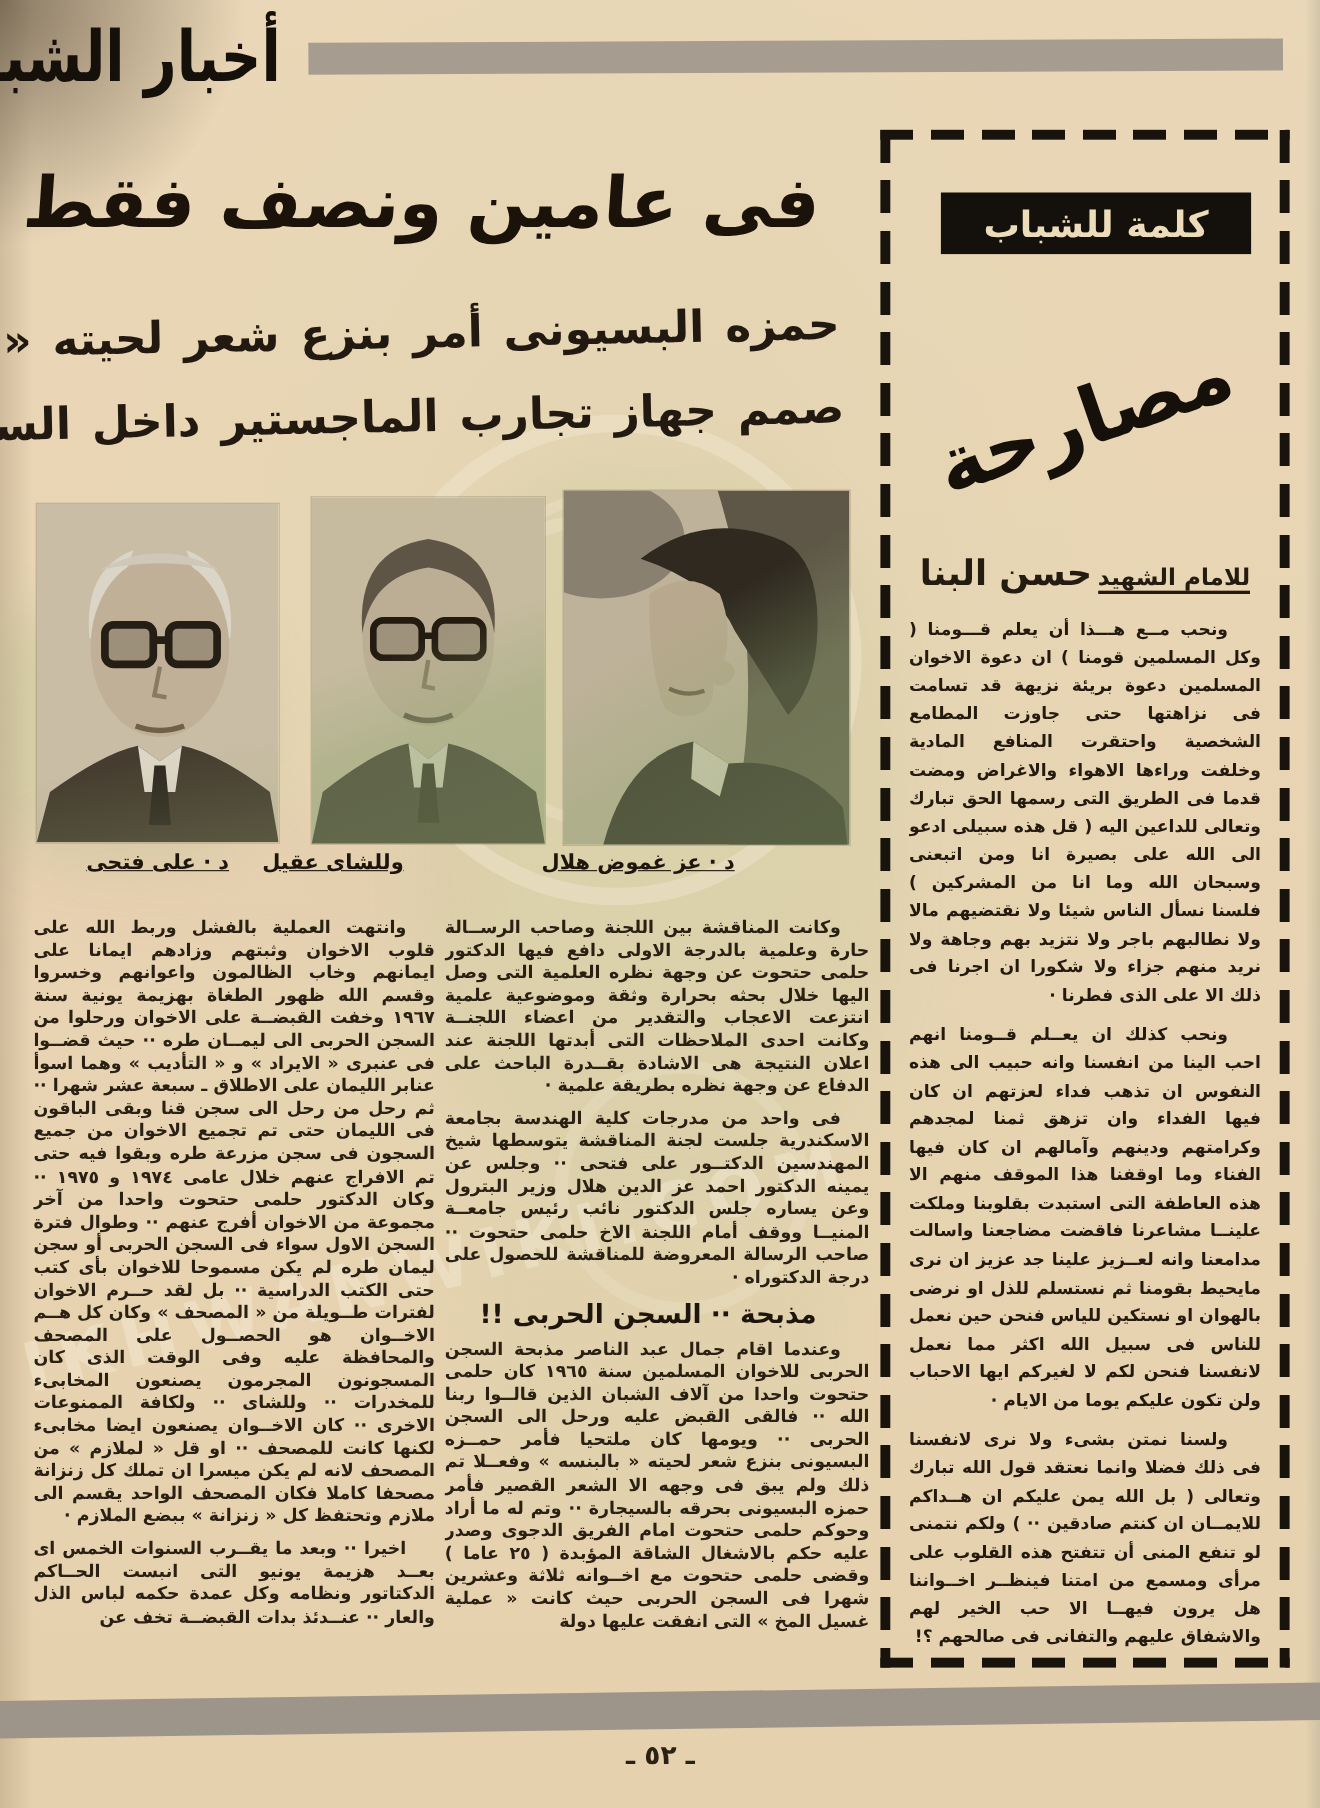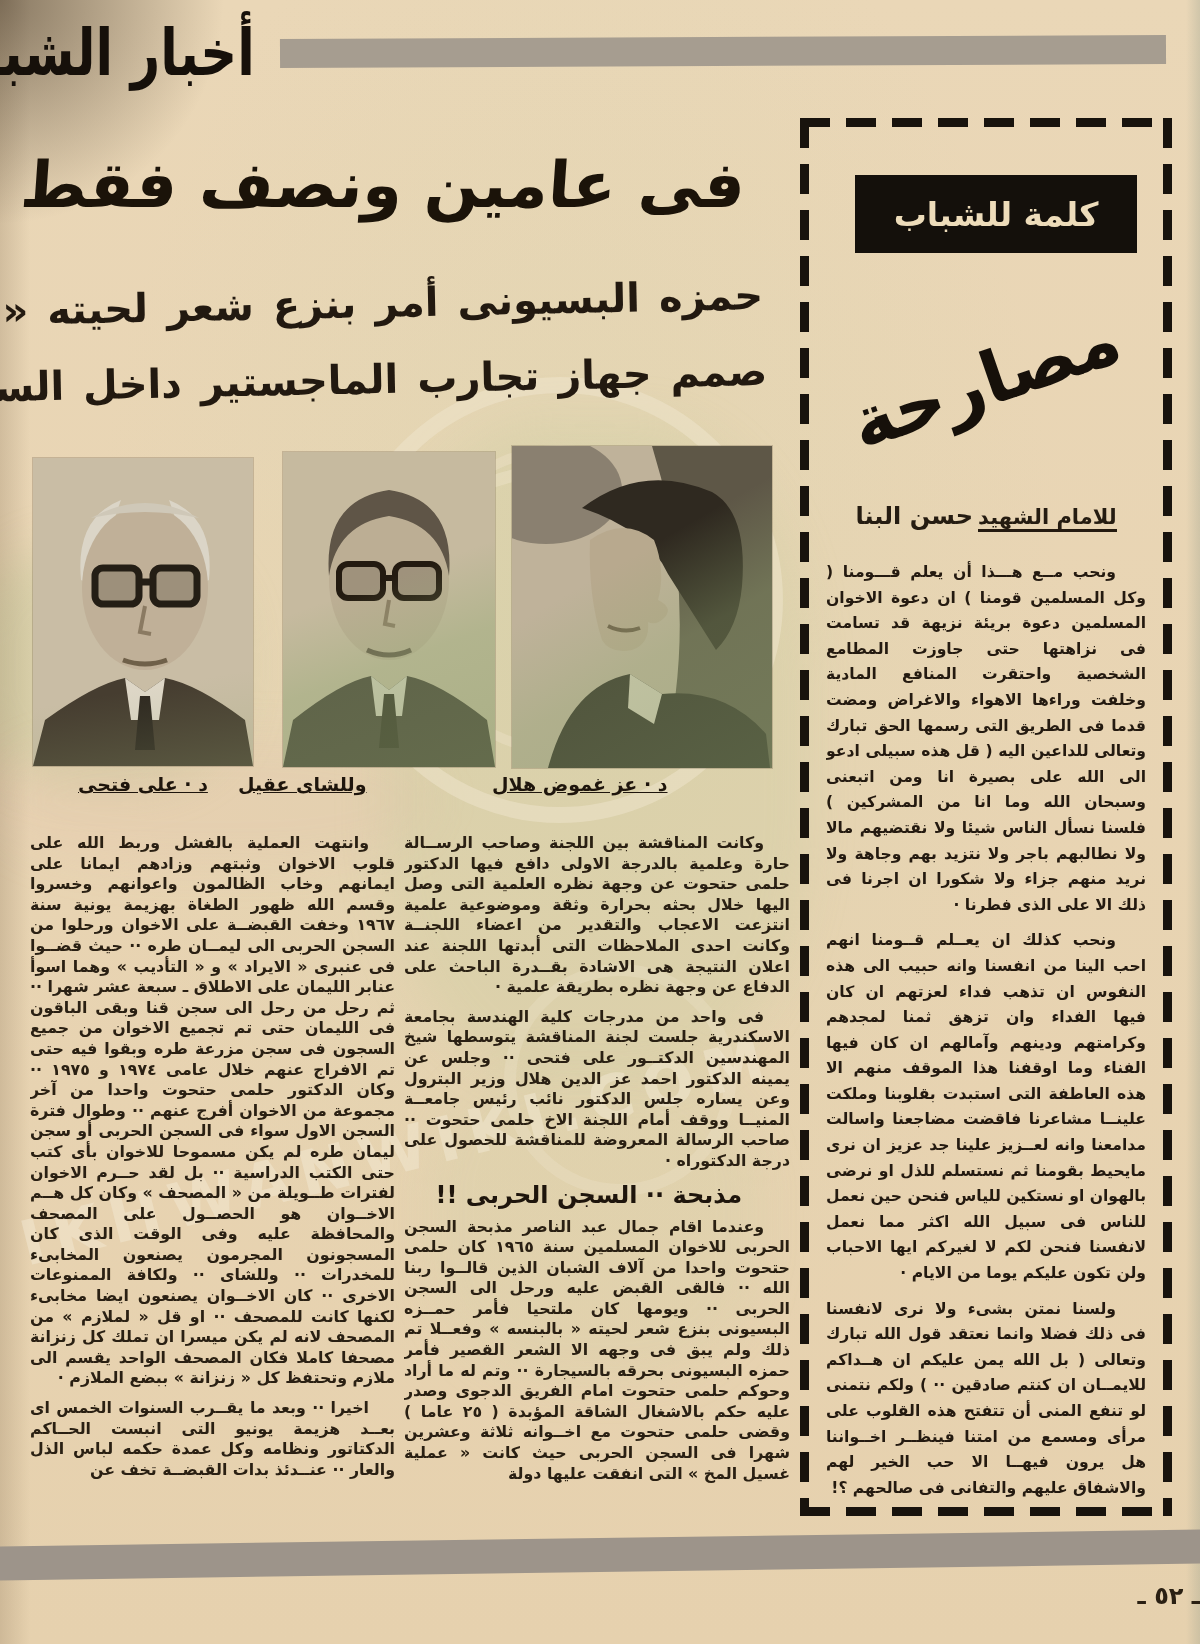--- a/index.html
+++ b/index.html
@@ -38,35 +38,35 @@
   #col-left{right:805px;left:30px;height:720px;}   
   #col-mid{right:410px;left:404px;height:706px;}   
   #col-mid h3{margin:5px 48px 8px 0;font-size:24px;color:#1e150c;}
   
   #sidebar{left:800px;top:118px;width:372px;height:1398px;}
   .dash-t,.dash-b{position:absolute;left:0;right:0;height:9px;
       background:repeating-linear-gradient(90deg,#18130d 0 30px,rgba(0,0,0,0) 30px 46px);}
   .dash-l,.dash-r{position:absolute;top:0;bottom:0;width:9px;
       background:repeating-linear-gradient(180deg,#18130d 0 30px,rgba(0,0,0,0) 30px 46px);}
   .dash-t{top:0;} .dash-b{bottom:0;} .dash-l{left:0;} .dash-r{right:0;}
-  #kicker{position:absolute;left:55px;top:57px;width:282px;height:78px;background:#14100b;
+  #kicker{position:absolute;left:55px;top:57px;width:282px;height:56px;background:#14100b;
           color:#eddcba;display:flex;align-items:center;justify-content:center;
           font-size:33px;font-weight:bold;}
   #sb-title{position:absolute;left:25px;top:175px;width:320px;height:175px;display:flex;
             align-items:center;justify-content:center;font-size:72px;font-weight:bold;color:#16100a;
             transform:rotate(-19deg);}
   #byline{position:absolute;left:0;right:0;top:384px;text-align:center;white-space:nowrap;}
   #byline .pre{font-size:21px;font-weight:bold;border-bottom:3px solid #241a10;padding-bottom:0;}
-  #byline .name{font-size:24px;font-weight:bold;}
+  #byline .name{font-size:32px;font-weight:bold;}
   #sb-text{position:absolute;right:26px;left:26px;top:442px;height:942px;overflow:hidden;}
   #sb-text p{margin:0 0 10px 0;text-align:justify;font-weight:bold;font-size:15.6px;
              line-height:25.6px;color:#241a10;text-indent:30px;}
   
   #bottom-rule{left:-8px;top:1538px;width:1216px;height:34px;background:#9d948a;transform:rotate(-0.8deg);}
-  #page-number{left:0;right:0;top:1582px;text-align:right;font-weight:bold;font-size:24px;color:#2a2013;}
+  #page-number{left:0;right:0;top:1582px;text-align:center;font-weight:bold;font-size:24px;color:#2a2013;}
   
   #wm{pointer-events:none;}
   #wm-text{position:absolute;left:10px;top:1115px;direction:ltr;font-weight:bold;font-size:62px;
            color:rgba(243,235,214,0.45);transform:rotate(-14deg);letter-spacing:10px;white-space:nowrap;}
 </style>
 </head>
 <body>
 
 <div id="page">
 

